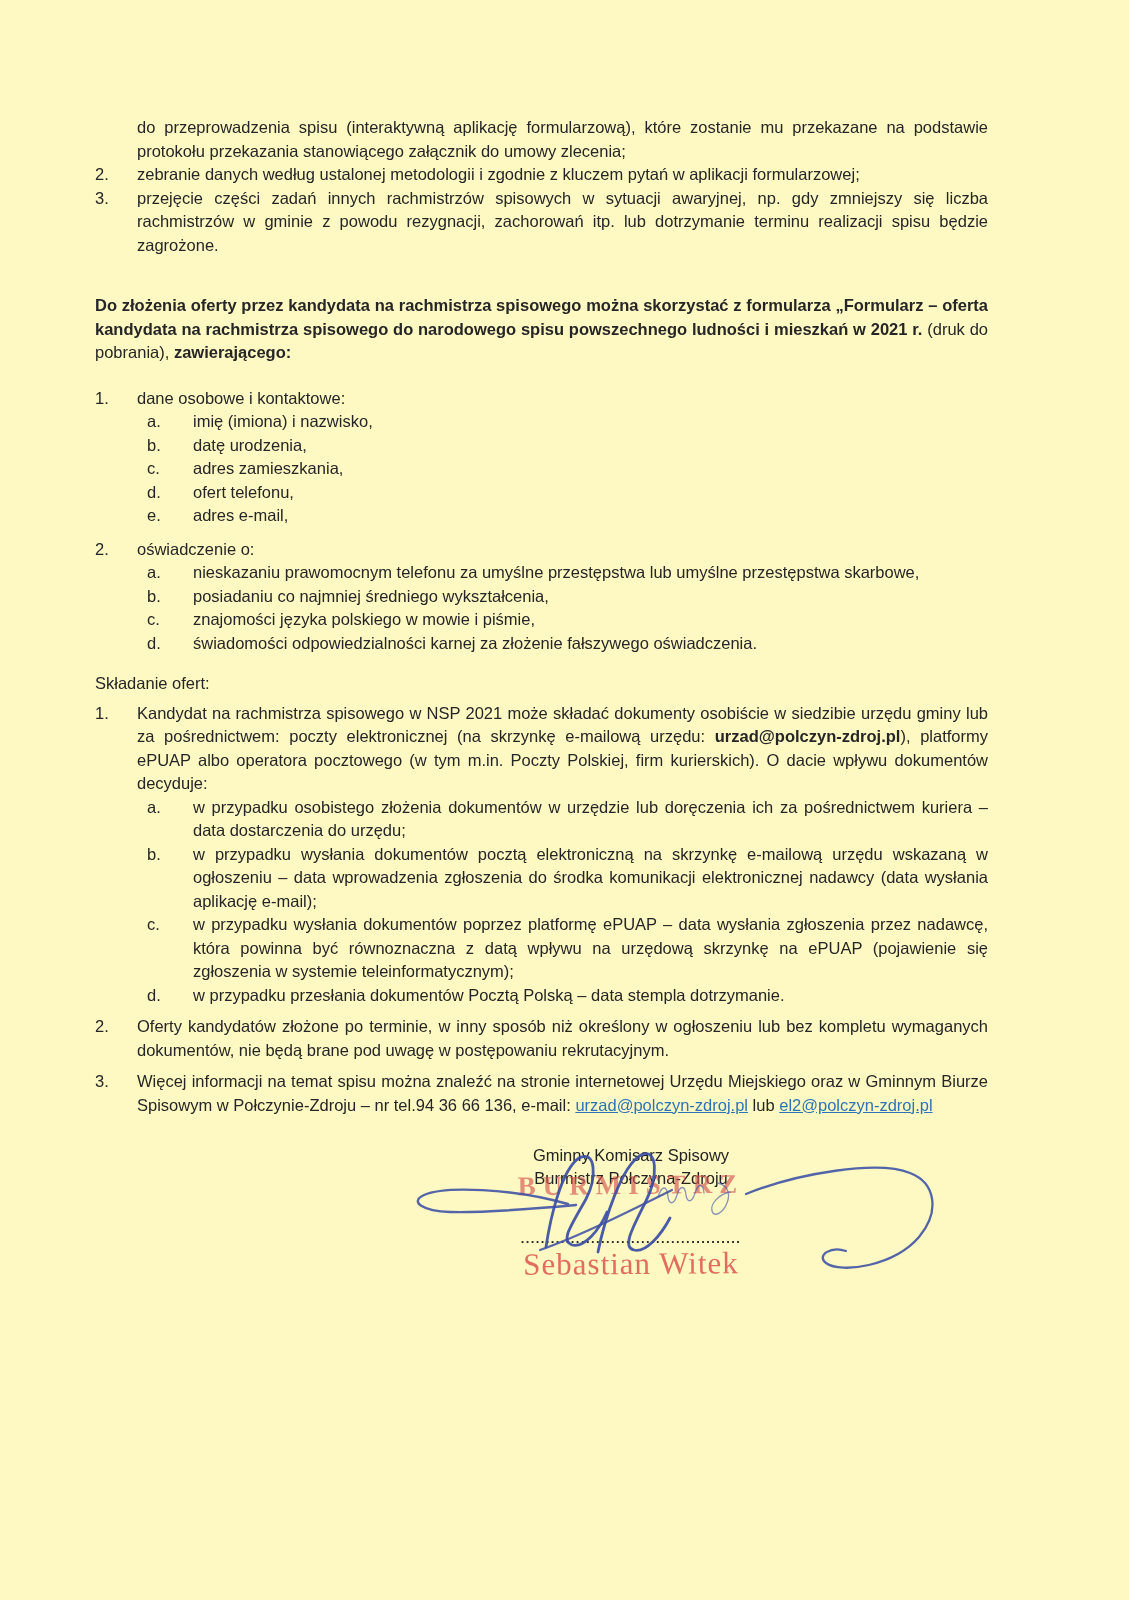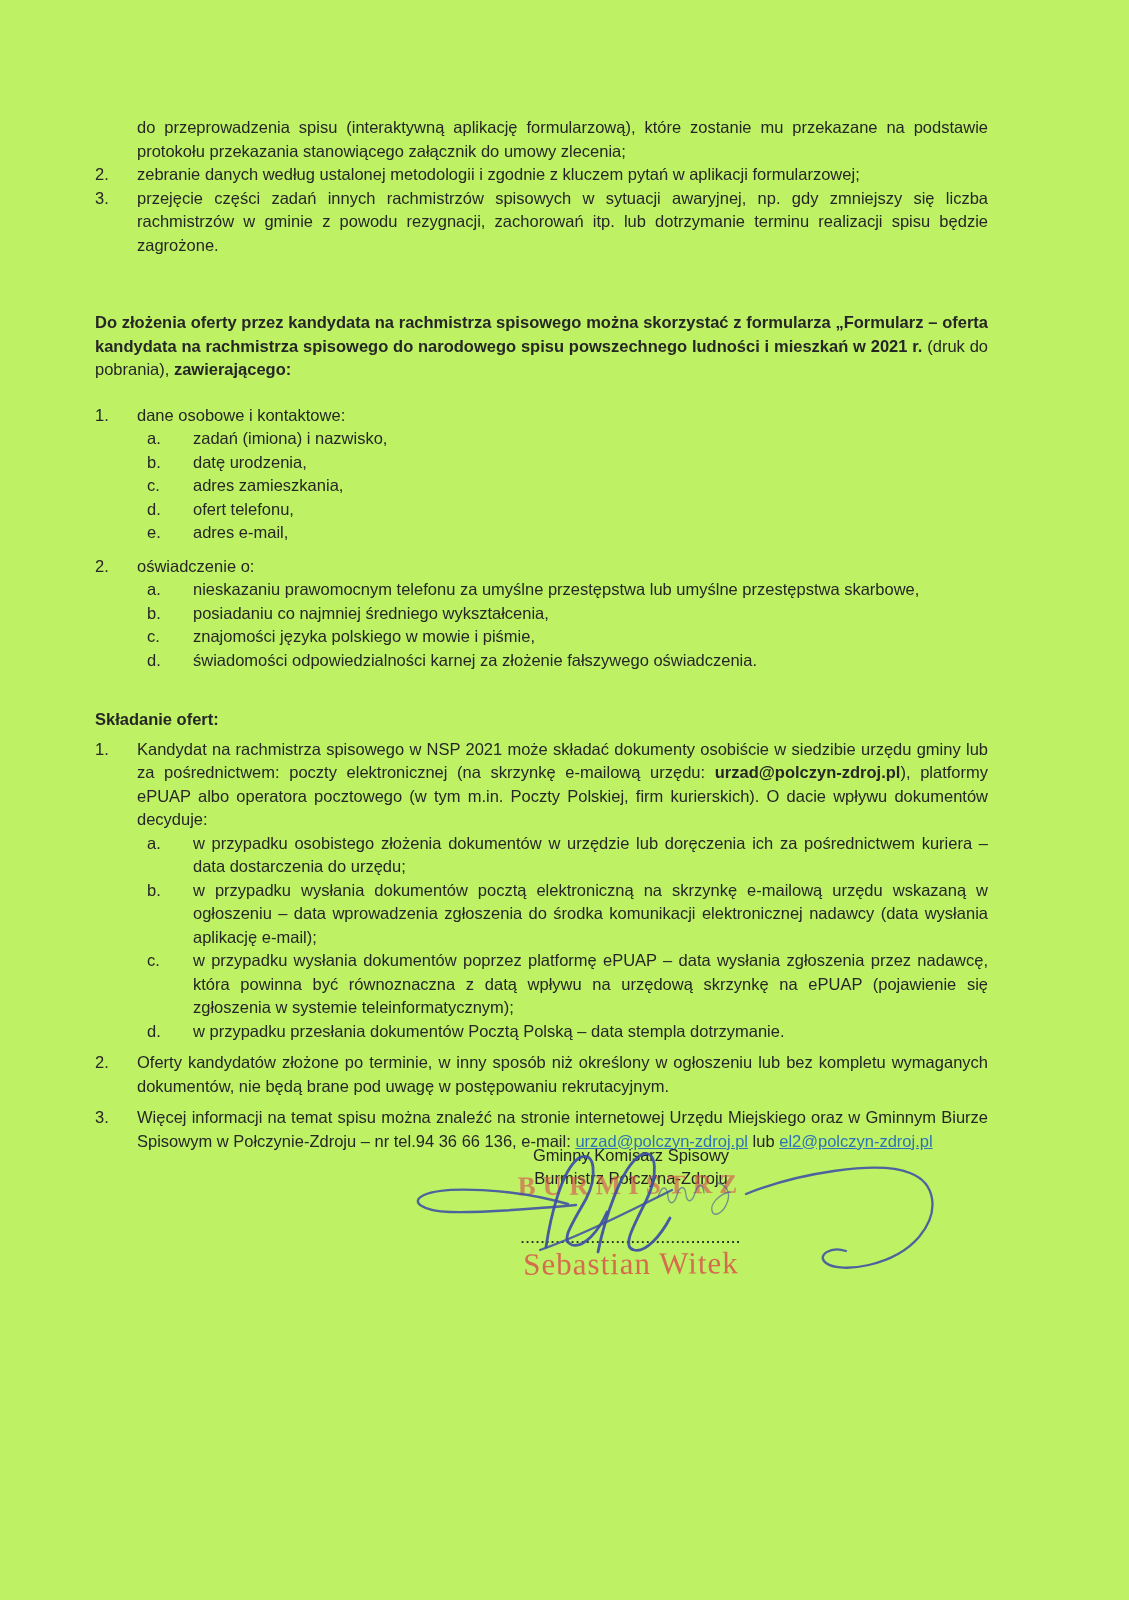--- a/index.html
+++ b/index.html
@@ -16,21 +16,21 @@
     color: #262626;
     -webkit-font-smoothing: antialiased;
   }
   .page {
     position: relative;
     width: 1129px;
     height: 1600px;
     box-sizing: border-box;
     padding: 116px 141px 0 95px;
     overflow: hidden;
-    background: #bef264;
+    background: #fef9c3;
   }
   .b { font-weight: bold; }
   .just { text-align: justify; }
 
   
   .row { display: flex; }
   .num { flex: 0 0 42px; }
   .txt { flex: 1; text-align: justify; }
 
   
@@ -38,21 +38,21 @@
   .letter { flex: 0 0 46px; }
   .subtxt { flex: 1; text-align: justify; }
 
   .cont-para { margin-left: 42px; text-align: justify; }
 
   .gap-lg { margin-top: 34px; }
   .gap-md { margin-top: 22px; }
   .gap-sm { margin-top: 10px; }
   .gap-xs { margin-top: 8px; }
 
-  .heading { font-weight: bold; margin-top: 36px; }
+  .heading { font-weight: normal; margin-top: 17px; }
   .after-heading { margin-top: 6px; }
 
   a.link, a.link:visited {
     color: #2e74b5;
     text-decoration: underline;
     cursor: pointer;
   }
 
   
   .sig-block {
@@ -114,29 +114,29 @@
 
   <div class="row">
     <div class="num">2.</div>
     <div class="txt">zebranie danych według ustalonej metodologii i zgodnie z kluczem pytań w aplikacji formularzowej;</div>
   </div>
   <div class="row">
     <div class="num">3.</div>
     <div class="txt">przejęcie części zadań innych rachmistrzów spisowych w sytuacji awaryjnej, np. gdy zmniejszy się liczba rachmistrzów w gminie z powodu rezygnacji, zachorowań itp. lub dotrzymanie terminu realizacji spisu będzie zagrożone.</div>
   </div>
 
-  <p class="just gap-lg" style="margin-bottom:0; margin-top:54px;"><span class="b">Do złożenia oferty przez kandydata na rachmistrza spisowego można skorzystać z formularza „Formularz – oferta kandydata na rachmistrza spisowego do narodowego spisu powszechnego ludności i mieszkań w 2021 r.</span><span> (druk do pobrania), </span><span class="b">zawierającego:</span></p>
+  <p class="just gap-lg" style="margin-bottom:0; margin-top:37px;"><span class="b">Do złożenia oferty przez kandydata na rachmistrza spisowego można skorzystać z formularza „Formularz – oferta kandydata na rachmistrza spisowego do narodowego spisu powszechnego ludności i mieszkań w 2021 r.</span><span> (druk do pobrania), </span><span class="b">zawierającego:</span></p>
 
   <div class="row gap-md">
     <div class="num">1.</div>
     <div class="txt">dane osobowe i kontaktowe:</div>
   </div>
   <div class="subrow">
     <div class="letter">a.</div>
-    <div class="subtxt">zadań (imiona) i nazwisko,</div>
+    <div class="subtxt">imię (imiona) i nazwisko,</div>
   </div>
   <div class="subrow">
     <div class="letter">b.</div>
     <div class="subtxt">datę urodzenia,</div>
   </div>
   <div class="subrow">
     <div class="letter">c.</div>
     <div class="subtxt">adres zamieszkania,</div>
   </div>
   <div class="subrow">

